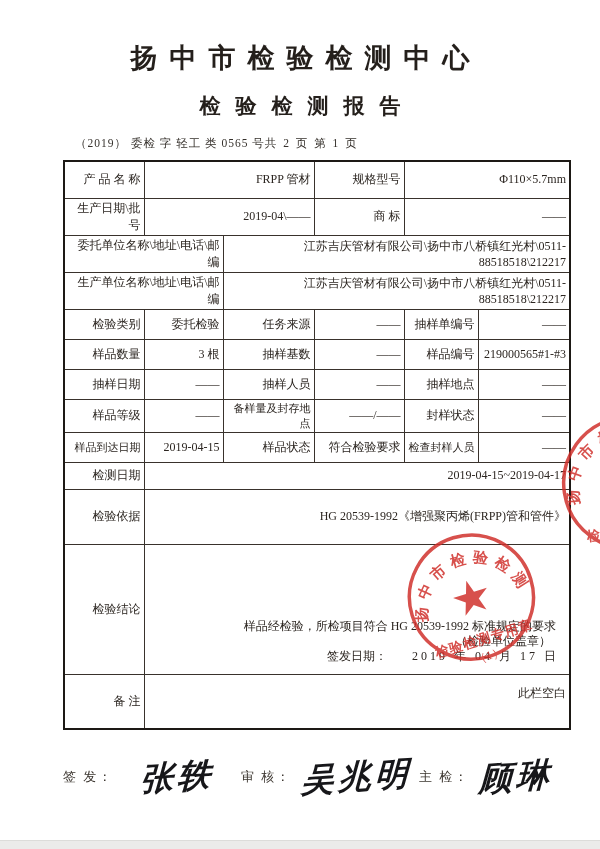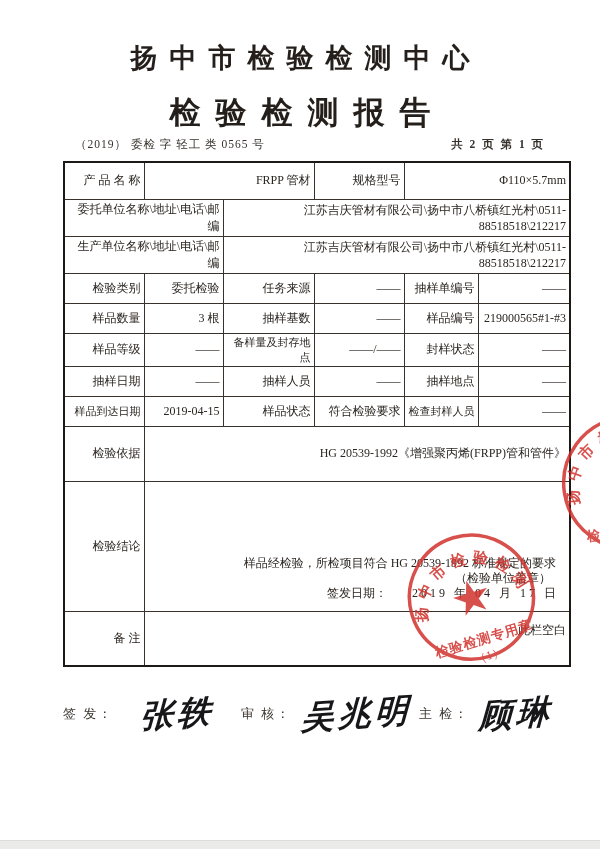--- a/index.html
+++ b/index.html
@@ -6,29 +6,29 @@
   .page{
     position:relative;width:600px;height:849px;overflow:hidden;background:#ffffff;
     font-family:"Liberation Serif","DejaVu Serif",serif;color:#2b2522;
   }
   
   .org-title{
     margin-top:40px;text-align:center;font-size:27px;font-weight:bold;
     letter-spacing:12px;text-indent:12px;color:#241f1b;
   }
   .report-title{
-    margin-top:16px;text-align:center;font-size:31px;font-weight:bold;
+    margin-top:16px;text-align:center;font-size:21px;font-weight:bold;
     letter-spacing:15px;text-indent:15px;color:#241f1b;
   }
   .meta-row{
-    width:506px;margin:3px 0 0 63px;display:flex;justify-content:space-between;
+    width:506px;margin:16px 0 0 63px;display:flex;justify-content:flex-start;
     font-size:11.5px;color:#35302b;
   }
   .meta-row .doc-no{padding-left:12px;letter-spacing:1px;}
-  .meta-row .page-info{padding-right:24px;letter-spacing:2px;font-weight:bold;}
+  .meta-row .page-info{padding-right:24px;letter-spacing:2px;}
   
   table.report{
     border-collapse:collapse;table-layout:fixed;width:506px;margin:9px 0 0 63px;
     border:2.5px solid #1d1915;
   }
   table.report td{
     border:1px solid #39322c;font-size:12px;text-align:right;vertical-align:middle;
     padding:1px 3px;overflow:hidden;color:#2b2520;
   }
   td.lbl{letter-spacing:0px;}
@@ -85,20 +85,26 @@
         <col style="width:74px">
         <col style="width:92px">
     </colgroup>
     <tbody>
         <tr class="h37">
       <td class="lbl">产 品 名 称</td>
       <td colspan="2">FRPP 管材</td>
       <td class="lbl">规格型号</td>
       <td colspan="2">Φ110×5.7mm</td>
     </tr>
+    <tr class="h33">
+      <td class="lbl">生产日期\批号</td>
+      <td colspan="2">2019-04\——</td>
+      <td class="lbl">商    标</td>
+      <td colspan="2">——</td>
+    </tr>
     <tr class="h30">
       <td class="lbl" colspan="2">委托单位名称\地址\电话\邮编</td>
       <td class="unit-val" colspan="4">江苏吉庆管材有限公司\扬中市八桥镇红光村\0511-88518518\212217</td>
     </tr>
     <tr class="h30">
       <td class="lbl" colspan="2">生产单位名称\地址\电话\邮编</td>
       <td class="unit-val" colspan="4">江苏吉庆管材有限公司\扬中市八桥镇红光村\0511-88518518\212217</td>
     </tr>
     <tr class="h30">
       <td class="lbl">检验类别</td>
@@ -110,42 +116,46 @@
     </tr>
     <tr class="h30">
       <td class="lbl">样品数量</td>
       <td>3 根</td>
       <td class="lbl">抽样基数</td>
       <td>——</td>
       <td class="lbl">样品编号</td>
       <td style="font-size:12px">219000565#1-#3</td>
     </tr>
     <tr class="h30">
+      <td class="lbl">抽样日期</td>
+      <td>——</td>
+      <td class="lbl">抽样人员</td>
+      <td>——</td>
+      <td class="lbl">抽样地点</td>
+      <td>——</td>
+    </tr>
+    <tr class="h30">
       <td class="lbl">样品等级</td>
       <td>——</td>
       <td class="lbl" style="font-size:11px">备样量及封存地点</td>
       <td>——/——</td>
       <td class="lbl">封样状态</td>
-      <td>——</td>
-    </tr>
-    <tr class="h30">
-      <td class="lbl">抽样日期</td>
-      <td>——</td>
-      <td class="lbl">抽样人员</td>
-      <td>——</td>
-      <td class="lbl">抽样地点</td>
       <td>——</td>
     </tr>
     <tr class="h30">
       <td class="lbl" style="font-size:11px">样品到达日期</td>
       <td>2019-04-15</td>
       <td class="lbl">样品状态</td>
       <td>符合检验要求</td>
       <td class="lbl" style="font-size:11px">检查封样人员</td>
       <td>——</td>
+    </tr>
+    <tr class="h27">
+      <td class="lbl">检测日期</td>
+      <td colspan="5">2019-04-15~2019-04-17</td>
     </tr>
     <tr class="h55">
       <td class="lbl">检验依据</td>
       <td colspan="5" class="alft">HG 20539-1992《增强聚丙烯(FRPP)管和管件》</td>
     </tr>
     <tr class="h130">
       <td class="lbl">检验结论</td>
       <td colspan="5" class="concl">
         <div class="concl-text">样品经检验，所检项目符合 HG 20539-1992 标准规定的要求</div>
         <div class="seal-note">（检验单位盖章）</div>

